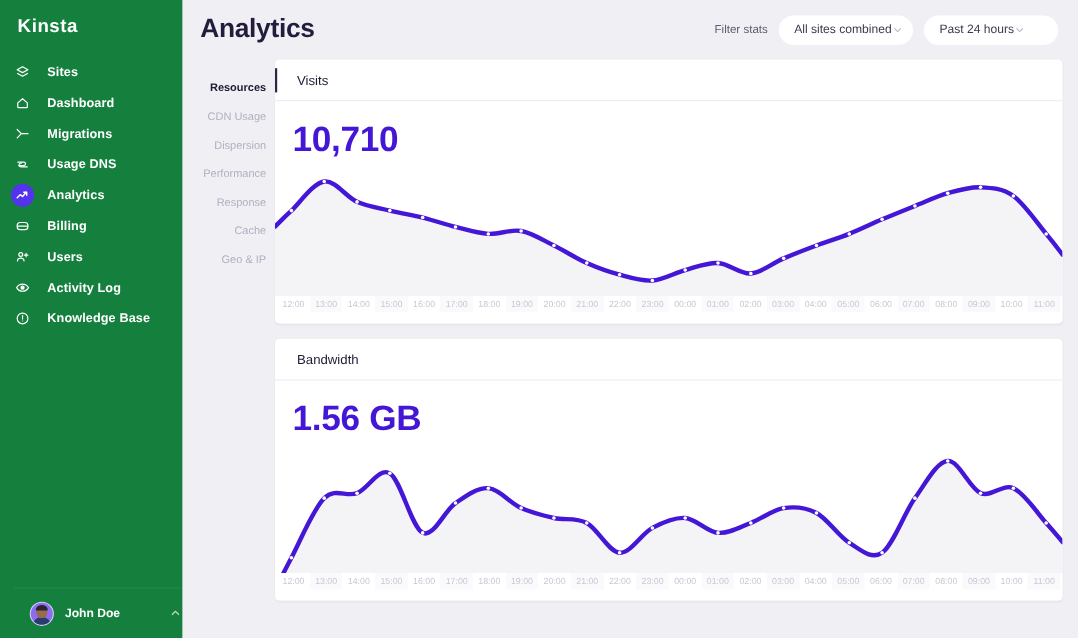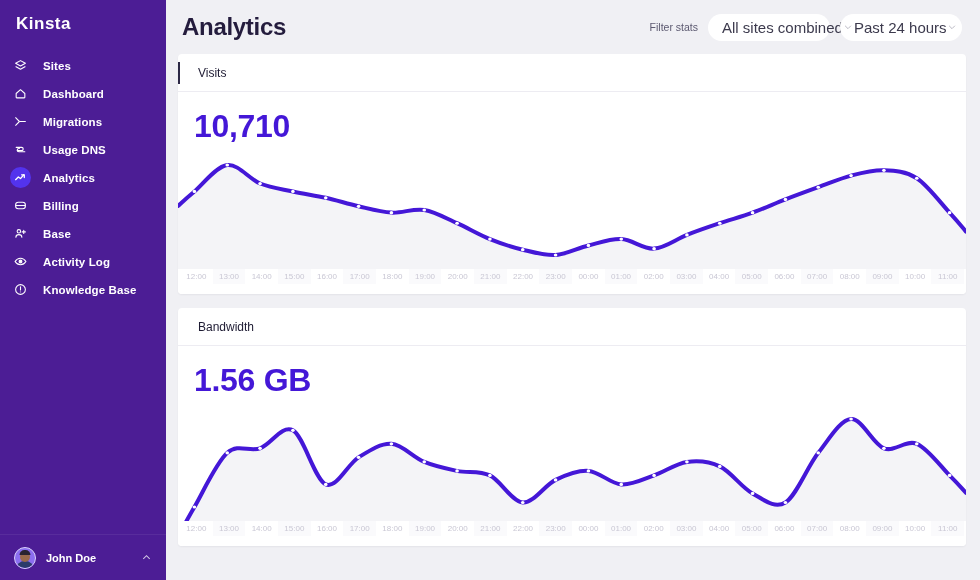--- a/index.html
+++ b/index.html
@@ -7,21 +7,21 @@
     width: 980px; height: 580px;
     font-family: "Liberation Sans", sans-serif;
     background: #f0f0f4;
     overflow: hidden;
   }
   .app { display: flex; width: 980px; height: 580px; }
 
   
   .sidebar {
     width: 166px; height: 580px;
-    background: #4c1d95;
+    background: #15803d;
     position: relative;
     flex: 0 0 166px;
     color: #ffffff;
   }
   .brand {
     padding: 14px 0 0 16px;
     height: 36px;
   }
   .brand-logo {
     font-size: 17px; font-weight: 700; letter-spacing: .5px;
@@ -58,21 +58,21 @@
   .nav-icon-wrap svg { width: 13px; height: 13px; display:block; }
   .nav-label {
     margin-left: 12px;
     font-size: 11.5px;
     font-weight: 700;
     color: #ffffff;
     letter-spacing: .1px;
   }
 
   .user-row {
-    position: absolute; left: 0; bottom: 0;
+    position: absolute; left: 13px; bottom: 0;
     width: 166px; height: 46px;
     display: flex; align-items: center;
     padding: 0 14px 0 14px;
     cursor: pointer;
     border-top: 1px solid rgba(255,255,255,.07);
   }
   .avatar {
     width: 22px; height: 22px; border-radius: 50%;
     background: #8b6ef0; flex: 0 0 22px;
     overflow: hidden; position: relative;
@@ -110,21 +110,21 @@
   }
   .topbar-right {
     margin-left: auto; display: flex; align-items: center; gap: 10px;
   }
   .filter-label { font-size: 10.5px; color: #5c5970; }
   .select {
     height: 27px; background: #ffffff; border-radius: 14px;
     display: flex; align-items: center;
     padding: 0 10px 0 14px; cursor: pointer; min-width: 120px;
   }
-  .select .sel-text { font-size: 15px; color: #3c3a4d; white-space: nowrap; }
+  .select .sel-text { font-size: 11px; color: #3c3a4d; white-space: nowrap; }
   .select .chev { margin-left: auto; width:10px; height:10px; opacity:.45; }
   .select.sites { width: 122px; }
   .select.range { width: 122px; }
 
   
   .panel { display: flex; padding: 0 14px 0 12px; }
   .tabs {
     width: 72px; flex: 0 0 72px; padding-top: 14px;
     text-align: right; padding-right: 8px;
   }
@@ -240,21 +240,21 @@
       </div>
 
       <div class="nav-item">
         <span class="nav-icon-wrap">
           <svg viewBox="0 0 24 24" fill="none" stroke="#fff" stroke-width="2" stroke-linecap="round">
               <circle cx="9" cy="8" r="3.2"></circle>
               <path d="M3.5 19c0-3 2.5-5 5.5-5s5.5 2 5.5 5"></path>
               <path d="M18 6v6M15 9h6"></path>
             </svg>
         </span>
-        <span class="nav-label">Base</span>
+        <span class="nav-label">Users</span>
       </div>
 
       <div class="nav-item">
         <span class="nav-icon-wrap">
           <svg viewBox="0 0 24 24" fill="none" stroke="#fff" stroke-width="2">
               <path d="M2 12s3.6-6 10-6 10 6 10 6-3.6 6-10 6-10-6-10-6z"></path>
               <circle cx="12" cy="12" r="2.6" fill="#fff"></circle>
             </svg>
         </span>
         <span class="nav-label">Activity Log</span>
@@ -309,20 +309,29 @@
             <svg class="chev" viewBox="0 0 24 24" fill="none" stroke="#5c5970" stroke-width="2.2">
                 <path d="M5 9l7 7 7-7"></path>
               </svg>
           </span>
         </div>
       </div>
     </div>
 
     <div class="panel">
 
+      <div class="tabs">
+        <div class="tab active">Resources</div>
+        <div class="tab">CDN Usage</div>
+        <div class="tab">Dispersion</div>
+        <div class="tab">Performance</div>
+        <div class="tab">Response</div>
+        <div class="tab">Cache</div>
+        <div class="tab">Geo &amp; IP</div>
+      </div>
 
       <div class="cards">
 
         <section class="card visits">
           <div class="card-head">
             <span class="accent"></span>
             <span class="card-title">Visits</span>
           </div>
           <div class="metric">10,710</div>
           <div class="chartbox">

